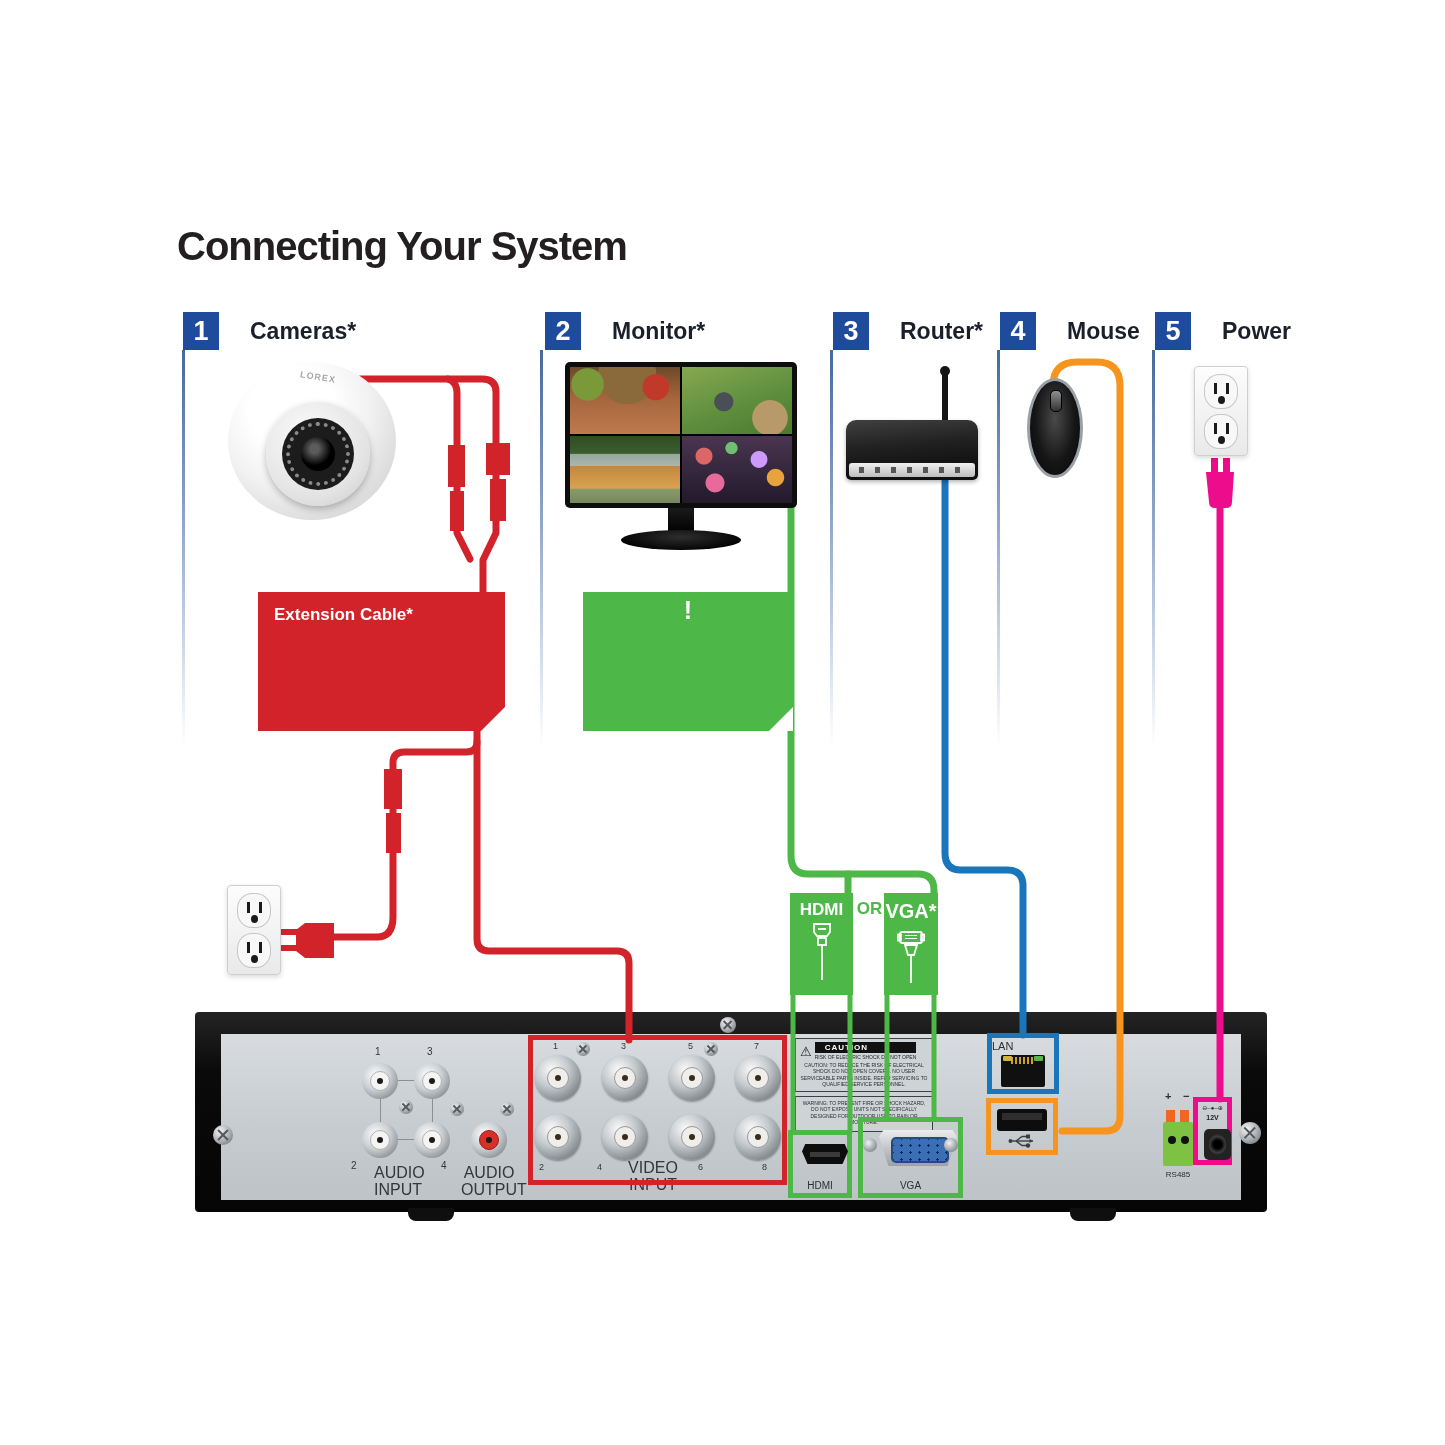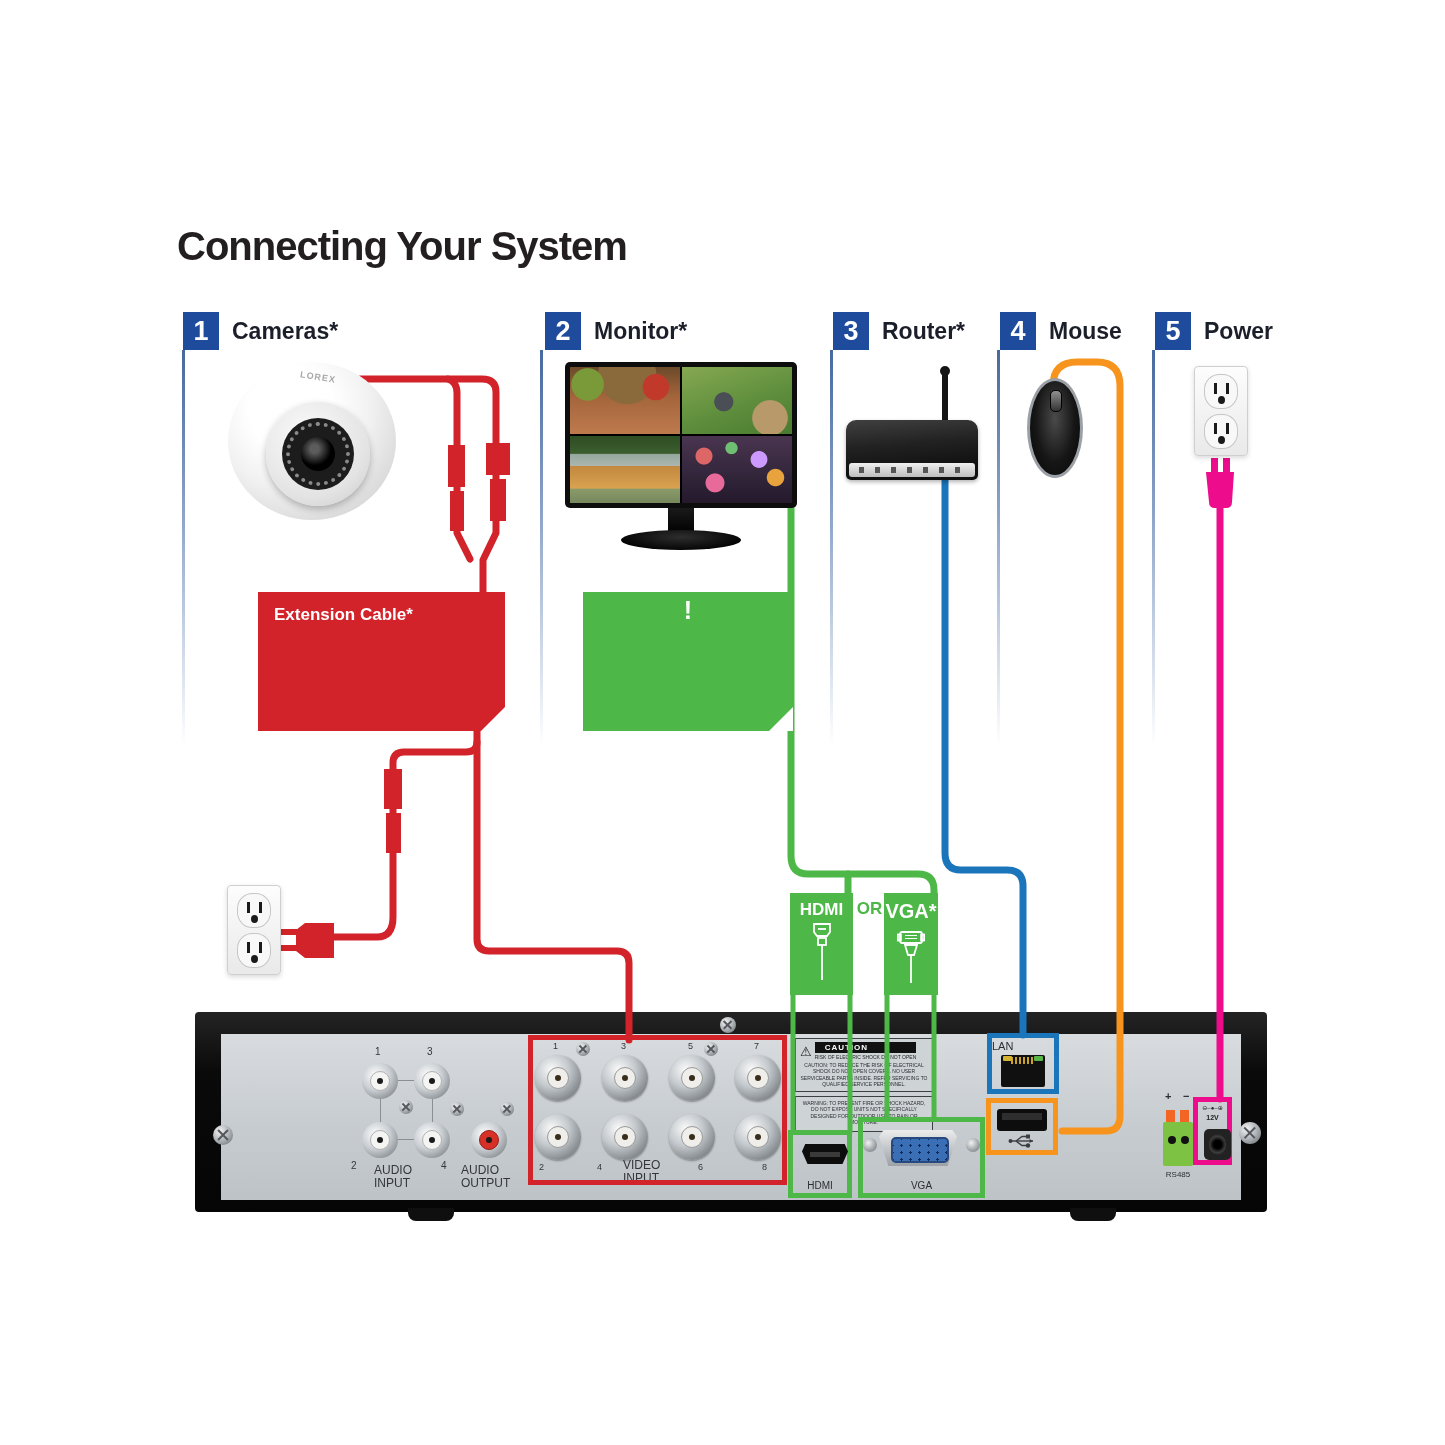--- a/index.html
+++ b/index.html
@@ -5,21 +5,21 @@
   html,body{margin:0;padding:0}
   body{width:1445px;height:1445px;background:#fff;position:relative;overflow:hidden;
        font-family:"Liberation Sans",sans-serif;color:#231f20}
   .abs{position:absolute}
 
   
   .page-title{left:177px;top:224px;font-size:40px;font-weight:bold;letter-spacing:-1px;z-index:5}
   .step{display:flex;align-items:flex-start;z-index:5}
   .step-num{width:36px;height:38px;background:#1E4B9B;color:#fff;font-size:27px;font-weight:bold;
             display:flex;align-items:center;justify-content:center}
-  .step-label{margin-left:13px;font-size:23px;font-weight:bold;line-height:38px;color:#1b1f2a}
+  .step-label{margin-left:31px;font-size:23px;font-weight:bold;line-height:38px;color:#1b1f2a}
   .divider{width:3px;height:396px;top:350px;z-index:0;
            background:linear-gradient(180deg,#46699f 0%,#93a9cc 45%,rgba(255,255,255,0) 100%)}
 
   
   #cables{left:0;top:0;z-index:2;pointer-events:none}
 
   
   .note{z-index:5;color:#fff;padding:13px 16px;box-sizing:border-box}
   .note-red{left:258px;top:592px;width:247px;height:139px;background:#D2232A}
   .note-green{left:583px;top:592px;width:210px;height:139px;background:#4DB848;padding-top:6px}
@@ -113,21 +113,21 @@
     background:radial-gradient(circle at 38% 35%,#fff,#c9ced2 45%,#8e9398 78%,#75797d)}
   .rca::before{content:"";position:absolute;inset:8px;border-radius:50%;background:#f4f4f2;border:1px solid #b2b2b2}
   .rca::after{content:"";position:absolute;inset:15px;border-radius:50%;background:#1a1a1a}
   .rca.red::before{background:#d63027;border-color:#991d1d}
   .bnc{width:46px;height:46px;border-radius:50%;box-shadow:0 1px 2px rgba(0,0,0,.35);
     background:radial-gradient(circle at 36% 32%,#fafafa,#c4c9cd 40%,#898e93 72%,#6e7276)}
   .bnc::before{content:"";position:absolute;inset:12px;border-radius:50%;background:#efeeea;border:1px solid #9a9a9a}
   .bnc::after{content:"";position:absolute;inset:20px;border-radius:50%;background:#3a2c1a}
   .jack-line{background:#8a8f94;z-index:0}
   .panel-num{font-size:10px;color:#33373a;z-index:1}
-  .panel-cap{font-size:12px;line-height:1.08;color:#33373a;text-align:left;z-index:1}
+  .panel-cap{font-size:16px;line-height:1.08;color:#33373a;text-align:center;z-index:1}
   .outline-frame{border-style:solid;border-width:5px;z-index:3;box-sizing:border-box}
   .of-red{border-color:#D2232A}.of-green{border-color:#4DB848}
   .of-blue{border-color:#1B75BB}.of-orange{border-color:#F7941D}.of-magenta{border-color:#EC0C8C}
   .caution-box{border:1px solid #3c4043;background:#ced3d6;box-sizing:border-box;padding:3px 4px;z-index:1}
   .caution-head{display:flex;align-items:center;gap:3px}
   .warn-tri{font-size:13px;line-height:1;color:#111}
   .caution-bar{background:#111;color:#fff;font-size:8px;font-weight:bold;padding:1px 10px;letter-spacing:1px}
   .caution-sub{font-size:5px;color:#222;margin-top:1px}
   .caution-p{font-size:5px;line-height:1.25;color:#2b2f33;margin-top:2px;text-align:center}
   .hdmi-port{position:absolute;left:9px;top:9px;width:46px;height:20px;background:#0d0d0d;
@@ -248,21 +248,21 @@
   </div>
   <div class="abs caution-box" style="left:600px;top:84px;width:138px;height:36px">
     <div class="caution-p" style="margin-top:0">WARNING: TO PREVENT FIRE OR SHOCK HAZARD, DO NOT EXPOSE UNITS NOT SPECIFICALLY DESIGNED FOR OUTDOOR USE TO RAIN OR MOISTURE.</div>
   </div>
 
   <div class="abs outline-frame of-green" style="left:593px;top:118px;width:64px;height:68px">
     <div class="hdmi-port"></div>
     <div class="port-cap">HDMI</div>
   </div>
 
-  <div class="abs outline-frame of-green" style="left:663px;top:105px;width:127px;height:81px">
+  <div class="abs outline-frame of-green" style="left:663px;top:105px;width:105px;height:81px">
     <div class="vga-conn">
       <div class="vga-blue"></div>
     </div>
     <div class="vga-post" style="left:0"></div>
     <div class="vga-post" style="right:0"></div>
     <div class="port-cap">VGA</div>
   </div>
 
   <div class="abs outline-frame of-blue" style="left:792px;top:21px;width:72px;height:61px">
     <div class="lan-cap">LAN</div>

